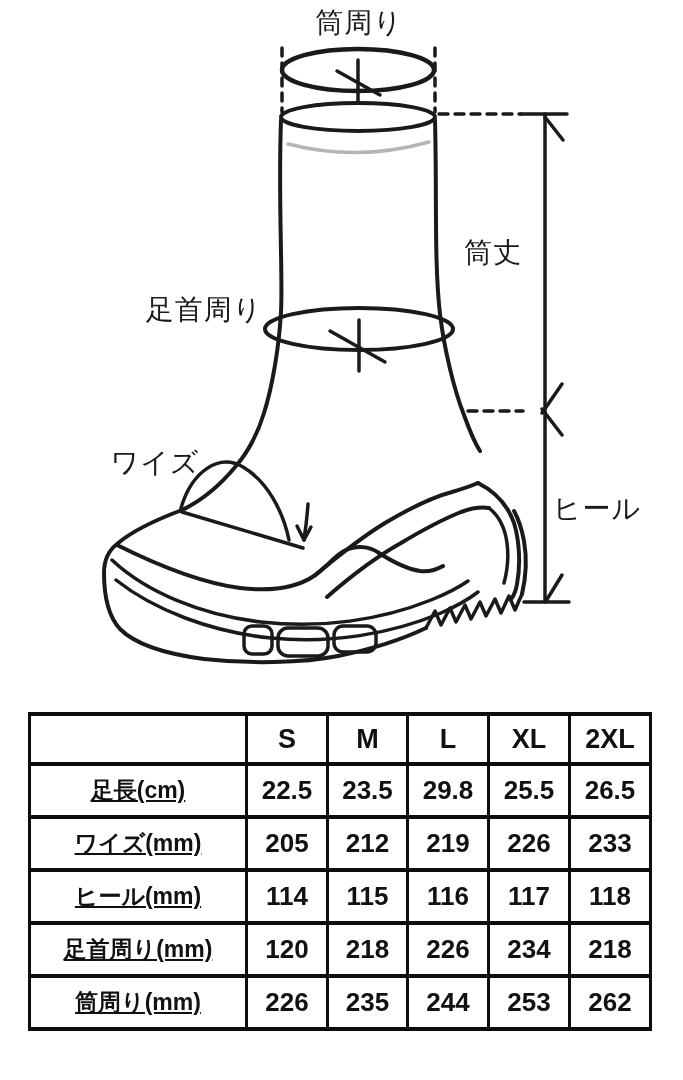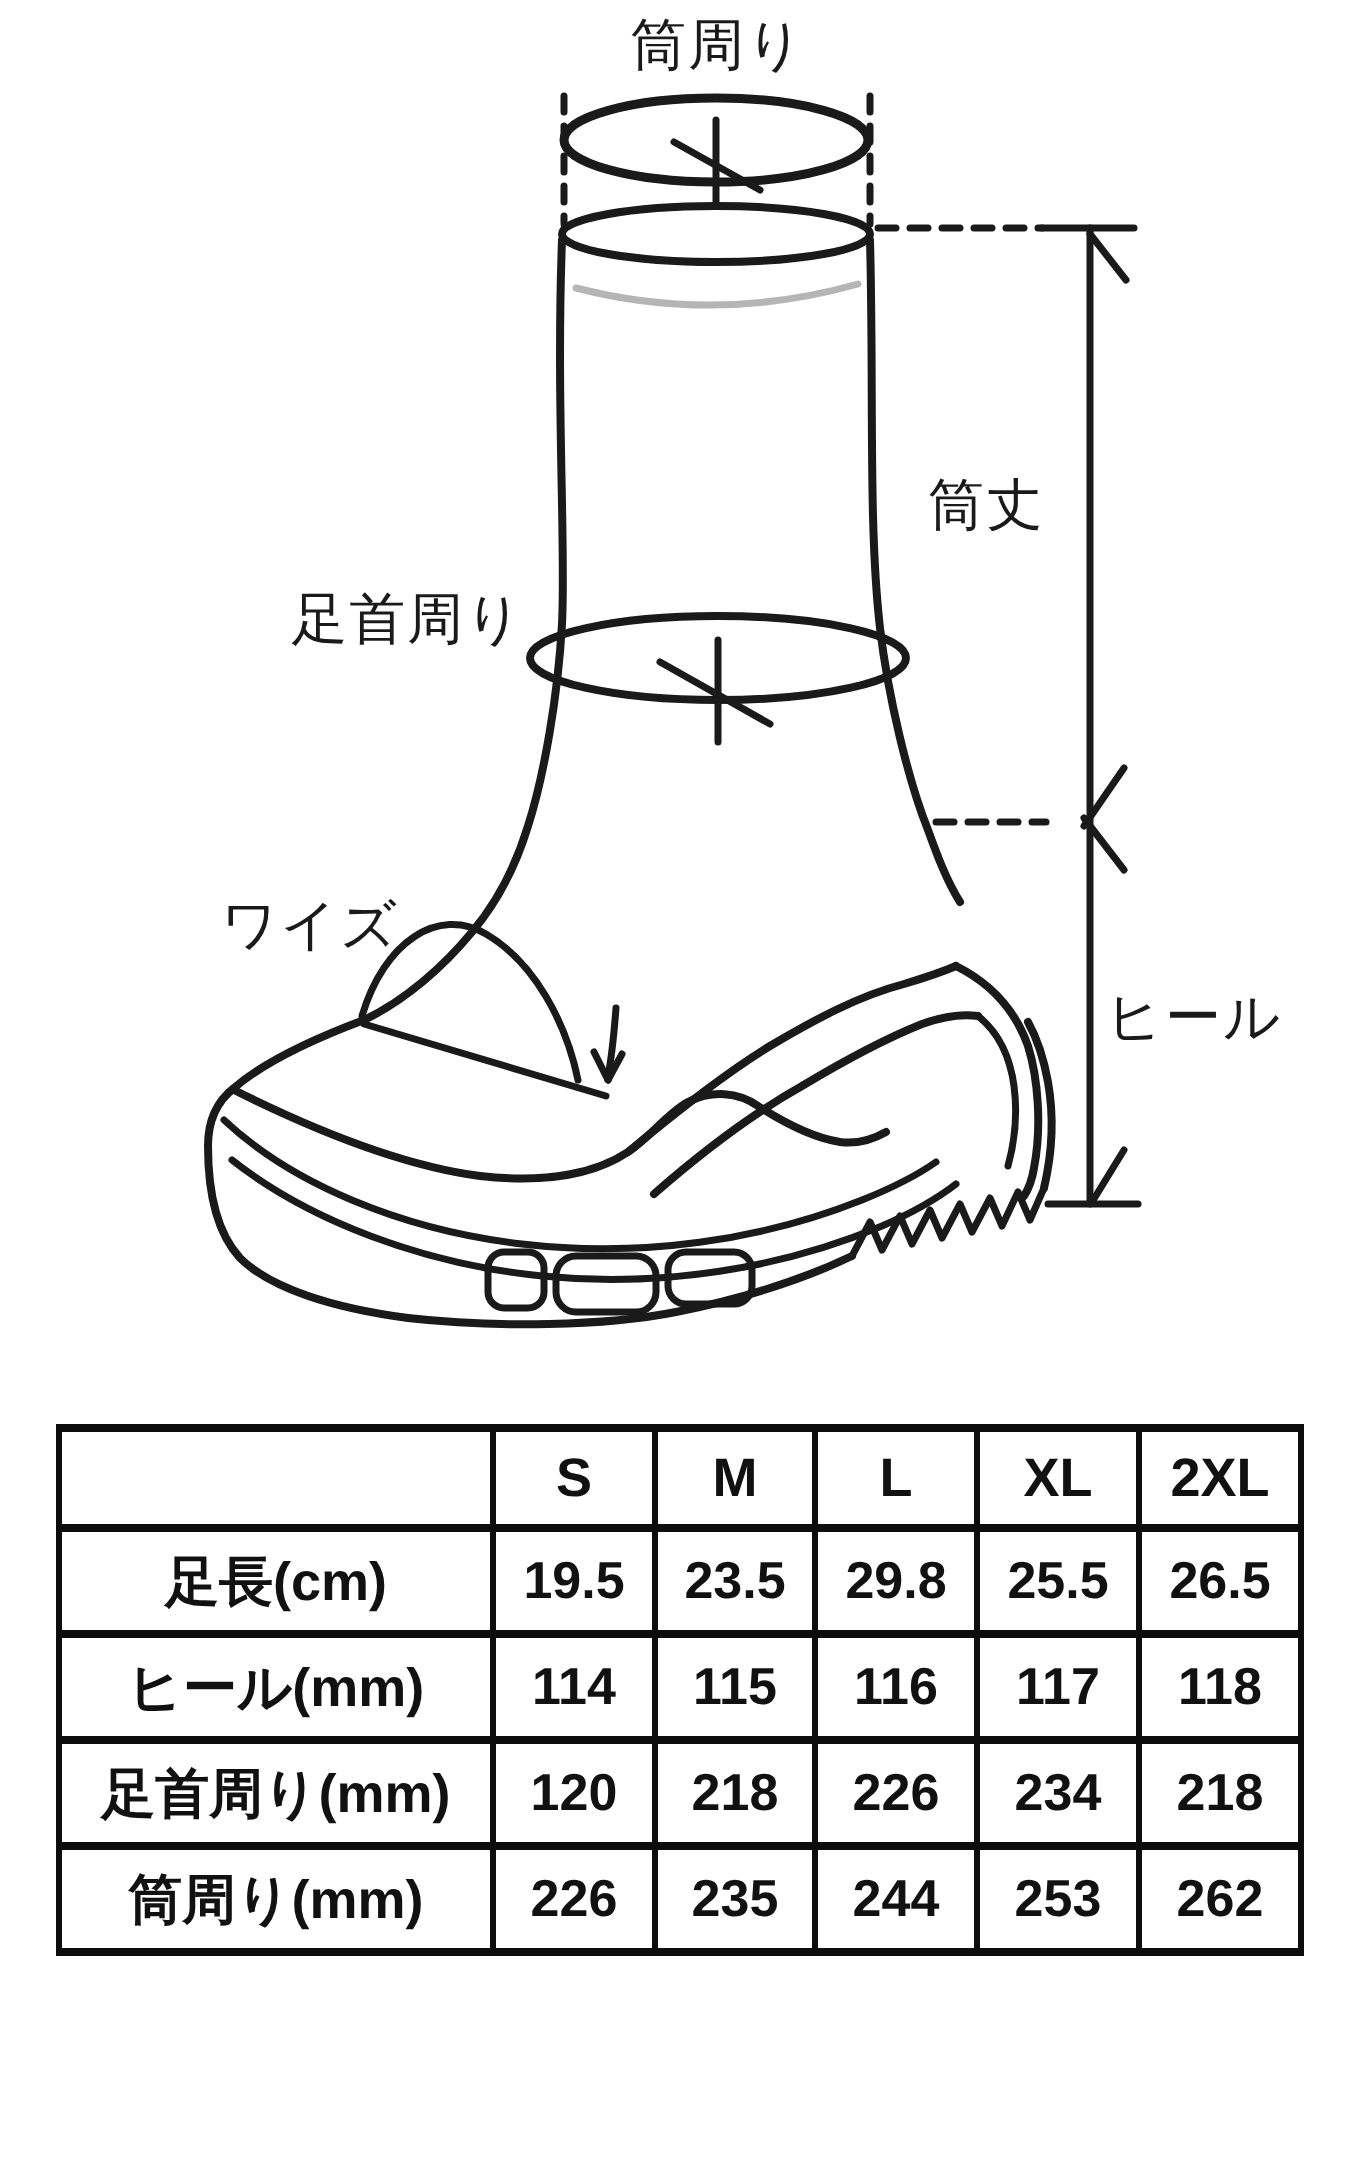--- a/index.html
+++ b/index.html
@@ -23,21 +23,21 @@
     border:3px solid #0d0d0d;
     border-top-width:4px;border-bottom-width:4px;
     text-align:center;vertical-align:middle;
     font-weight:700;color:#111;
     padding:0;
     font-size:26px;
     letter-spacing:0px;
   }
   table.size thead th{height:46px;font-size:27px;}
   table.size tbody th,table.size tbody td{height:49px;}
-  table.size tbody th{font-size:27px;}
+  table.size tbody th{font-size:23px;text-decoration:underline;}
 </style>
 </head>
 <body>
 
 <div class="diagram-wrap">
   <svg width="683" height="700" viewBox="0 0 683 700">
     <g fill="none" stroke="#1a1a1a" stroke-width="4" stroke-linecap="round" stroke-linejoin="round">
 
       <path d="M 266,48 V 112" stroke-width="3.5" stroke-dasharray="8 7"></path>
       <path d="M 419,48 V 112" stroke-width="3.5" stroke-dasharray="8 7"></path>
@@ -113,25 +113,33 @@
           <th>S</th>
           <th>M</th>
           <th>L</th>
           <th>XL</th>
           <th>2XL</th>
         </tr>
     </thead>
     <tbody>
         <tr>
           <th>足長(cm)</th>
-          <td>19.5</td>
+          <td>22.5</td>
           <td>23.5</td>
           <td>29.8</td>
           <td>25.5</td>
           <td>26.5</td>
+        </tr>
+        <tr>
+          <th>ワイズ(mm)</th>
+          <td>205</td>
+          <td>212</td>
+          <td>219</td>
+          <td>226</td>
+          <td>233</td>
         </tr>
         <tr>
           <th>ヒール(mm)</th>
           <td>114</td>
           <td>115</td>
           <td>116</td>
           <td>117</td>
           <td>118</td>
         </tr>
         <tr>

